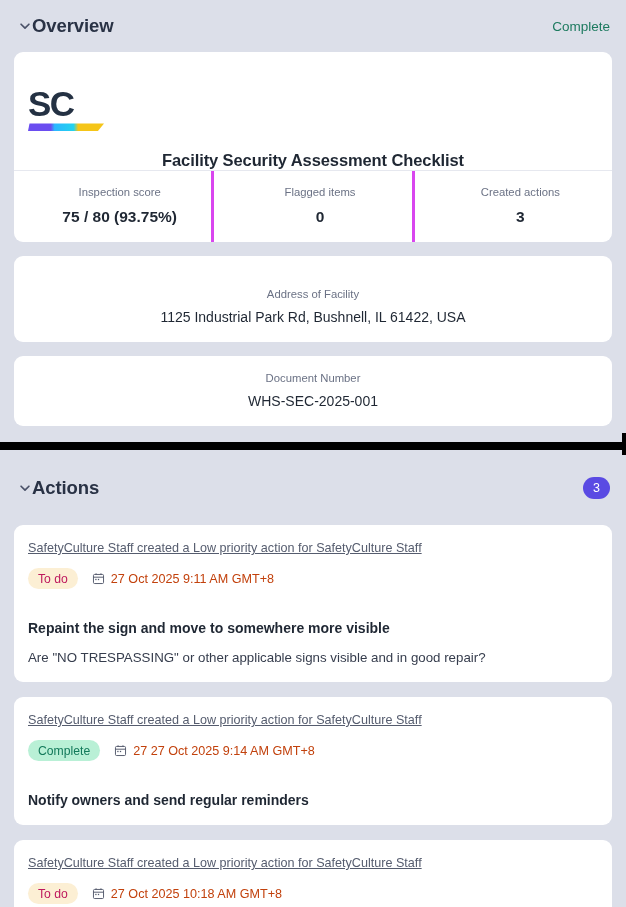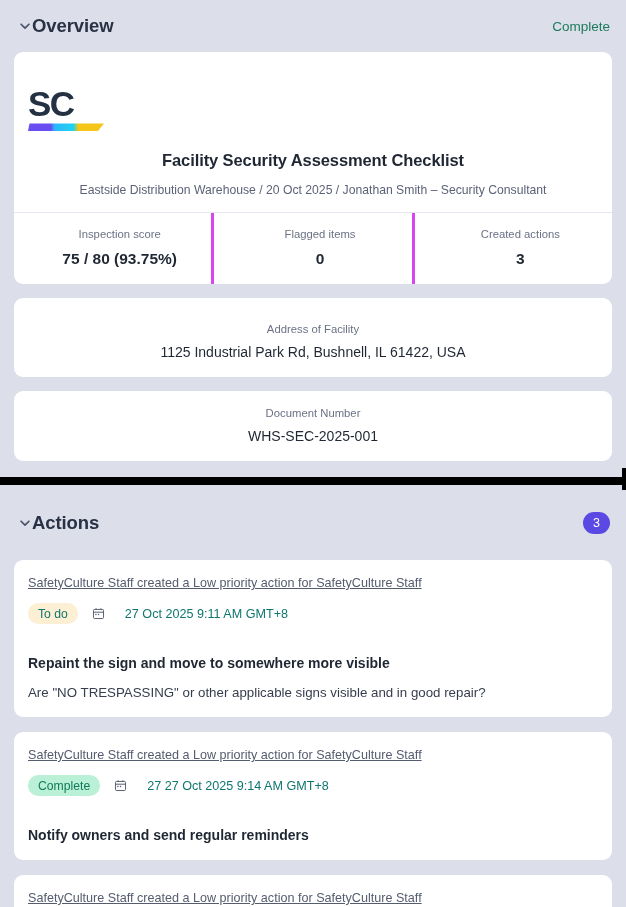--- a/index.html
+++ b/index.html
@@ -157,32 +157,32 @@
     display: inline-flex;
     align-items: center;
     height: 21px;
     padding: 0 10px;
     border-radius: 11px;
     font-size: 12.2px;
     white-space: nowrap;
   }
   .pill-todo {
     background: #fcefd4;
-    color: #0f766e;
+    color: #be185d;
   }
   .pill-complete {
     background: #b9f0d6;
     color: #12795a;
   }
   .date-wrap {
     display: flex;
     align-items: center;
-    gap: 20px;
+    gap: 6px;
     font-size: 12.6px;
-    color: #0f766e;
+    color: #c2410c;
   }
   .cal-icon { width: 13px; height: 13px; display: block; color: #555c6e; }
 
   .action-title {
     font-size: 14px;
     font-weight: bold;
     color: #1f2733;
     margin-top: 31px;
   }
   .action-desc {
@@ -220,42 +220,41 @@
               <stop offset="60%" stop-color="#22d3ee"></stop>
               <stop offset="66%" stop-color="#f5c518"></stop>
               <stop offset="100%" stop-color="#f5c518"></stop>
             </linearGradient>
           </defs>
           <text x="0" y="40" font-family="'Liberation Sans',sans-serif" font-size="46" font-weight="bold" fill="#243143" letter-spacing="-2">SC</text>
           <path d="M2 50 L100 50 L92 60 L0 60 Z" fill="url(#scgrad)"></path>
         </svg>
       </div>
       <div class="doc-title">Facility Security Assessment Checklist</div>
-      <div class="doc-subtitle">Eastside Distribution Warehouse / 20 Oct 2025 / Jonathan Smith – Security Consultant</div>
     </div>
 
     <div class="stats-row">
       <div class="stat">
         <div class="stat-label">Inspection score</div>
         <div class="stat-value">75 / 80 (93.75%)</div>
       </div>
       <div class="stat">
         <div class="stat-label">Flagged items</div>
         <div class="stat-value">0</div>
       </div>
       <div class="stat">
         <div class="stat-label">Created actions</div>
         <div class="stat-value">3</div>
       </div>
     </div>
   </div>
 
   <div style="height:14px"></div>
 
-  <div class="card card-pad" style="padding:25px 14px 17px 14px">
+  <div class="card card-pad" style="padding:32px 14px 17px 14px">
     <div class="field-label">Address of Facility</div>
     <div class="field-value">1125 Industrial Park Rd, Bushnell, IL 61422, USA</div>
   </div>
 
   <div style="height:14px"></div>
 
   <div class="card card-pad" style="padding:16px 14px 17px 14px">
     <div class="field-label">Document Number</div>
     <div class="field-value">WHS-SEC-2025-001</div>
   </div>

